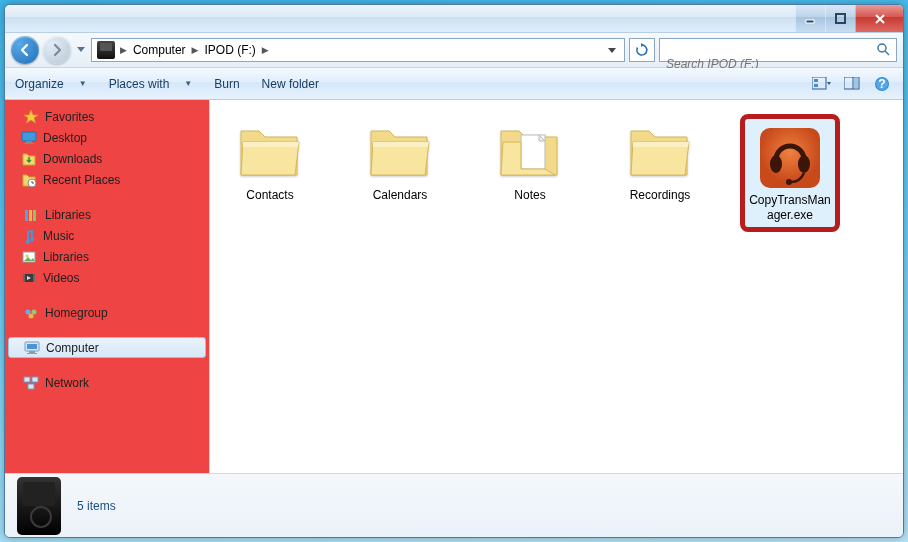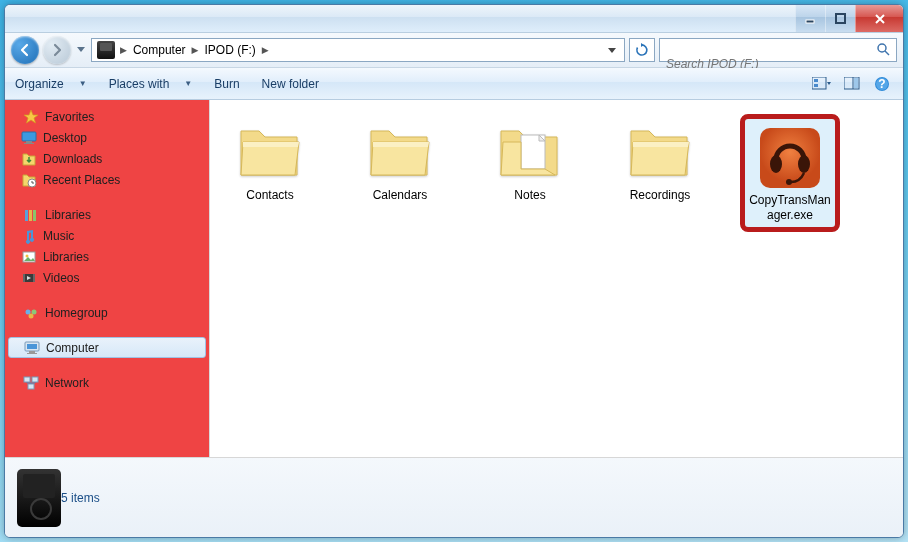--- a/index.html
+++ b/index.html
@@ -37,21 +37,21 @@
 .side-head,.side-item { display:flex; align-items:center; gap:6px; padding:2px 6px 2px 18px; height:21px; color:#202020; }
 .side-item { padding-left:16px; }
 .side-item.sel { background:linear-gradient(#e9f2fb,#d6e8f8); border:1px solid #a0c2e4; border-radius:3px; margin:0 3px; padding-left:33px; }
 .ico { width:16px; height:16px; display:flex; align-items:center; justify-content:center; flex-shrink:0; }
 .content { flex:1; background:#fff; padding:14px 10px; display:flex; flex-wrap:wrap; align-content:flex-start; gap:10px 30px; }
 .file { width:100px; display:flex; flex-direction:column; align-items:center; text-align:center; gap:0; padding:4px; }
 .file.sel { background:#def0fb; border:5px solid #b91c1c; border-radius:8px; }
 .file-icon { width:70px; height:70px; display:flex; align-items:center; justify-content:center; }
 .file-label { font-size:12px; color:#000; line-height:1.25; word-break:break-word; max-width:98px; }
 .folder-svg { filter:drop-shadow(0 1px 1px rgba(0,0,0,.2)); }
-.status { height:80px; border-top:1px solid #d7d7d7; background:linear-gradient(#f4f8fc,#eaf1f8); display:flex; align-items:center; padding:6px 12px; }
+.status { height:64px; border-top:1px solid #d7d7d7; background:linear-gradient(#f4f8fc,#eaf1f8); display:flex; align-items:center; padding:6px 12px; gap:16px; }
 .ipod { width:44px; height:58px; background:linear-gradient(#333,#000); border-radius:5px; position:relative; }
 .ipod::before { content:""; position:absolute; top:5px; left:6px; width:32px; height:24px; background:#222; border-radius:2px; }
 .ipod::after { content:""; position:absolute; bottom:7px; left:13px; width:18px; height:18px; border:2px solid #3a3a3a; border-radius:50%; }
 .status-text { color:#1a4e87; }
 </style>
 </head>
 <body>
 
 <div class="desktop">
   <div class="window">

